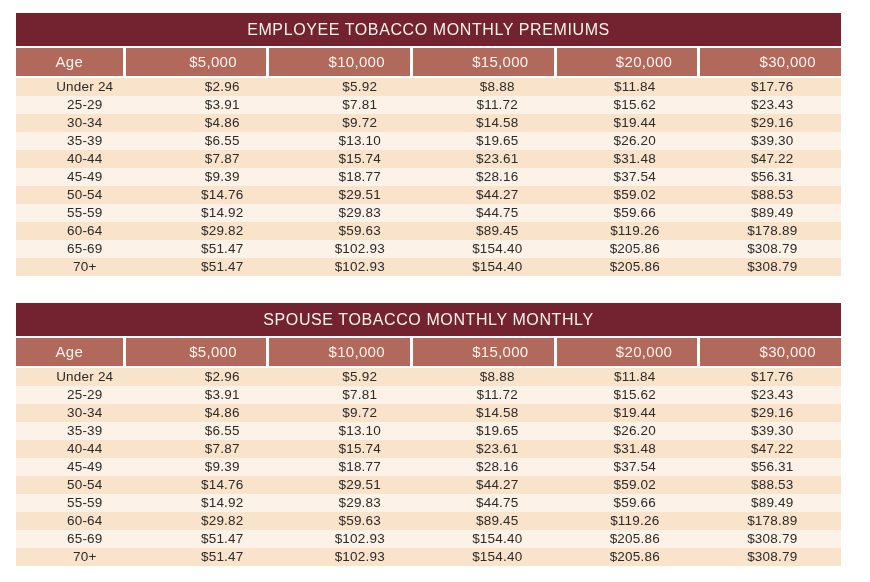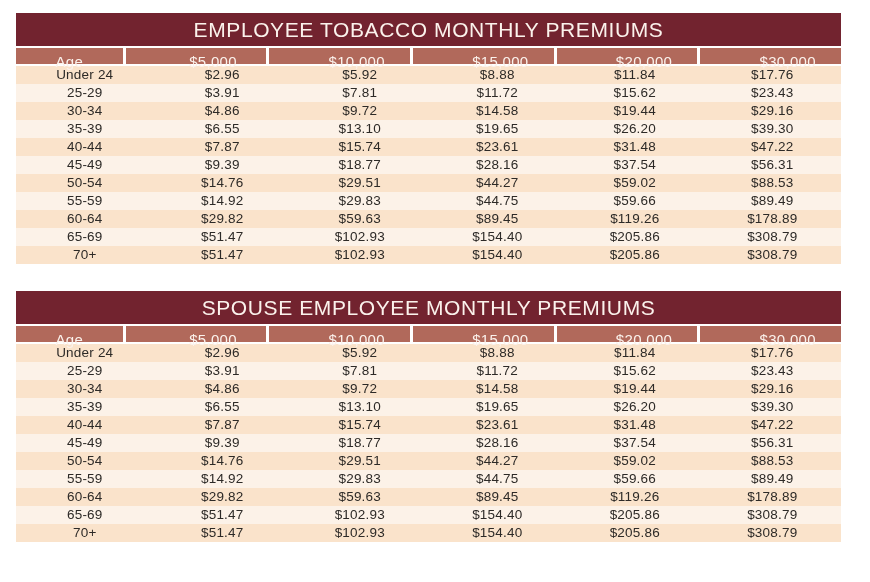--- a/index.html
+++ b/index.html
@@ -20,29 +20,29 @@
     overflow:hidden;
   }
   .doc { padding:13px 0 0 16px; }
   .premium-table { width:825px; }
   .premium-table + .premium-table { margin-top:27px; }
   .tbl-title {
     background:var(--title-bg);
     color:var(--head-text);
     height:33px; line-height:33px;
     text-align:center;
-    font-size:21px;
+    font-size:16px;
     letter-spacing:0.6px;
     font-weight:400;
     margin-bottom:2px;
   }
   .tbl-header {
     display:flex;
     background:var(--header-bg);
-    height:16px;
+    height:28px;
     margin-bottom:2px;
   }
   .hcell {
     flex:1 1 0;
     text-align:center;
     line-height:28px;
     color:var(--head-text);
     font-size:15px;
     letter-spacing:0.3px;
   }
@@ -160,21 +160,21 @@
           <div class="tcell">$51.47</div>
           <div class="tcell">$102.93</div>
           <div class="tcell">$154.40</div>
           <div class="tcell">$205.86</div>
           <div class="tcell">$308.79</div>
         </div>
       </div>
   </section>
 
   <section class="premium-table">
-    <header class="tbl-title">SPOUSE EMPLOYEE MONTHLY PREMIUMS</header>
+    <header class="tbl-title">SPOUSE TOBACCO MONTHLY MONTHLY</header>
     <div class="tbl-header">
         <div class="hcell">Age</div>
         <div class="hcell">$5,000</div>
         <div class="hcell">$10,000</div>
         <div class="hcell">$15,000</div>
         <div class="hcell">$20,000</div>
         <div class="hcell">$30,000</div>
       </div>
     <div class="tbl-body">
         <div class="trow">

